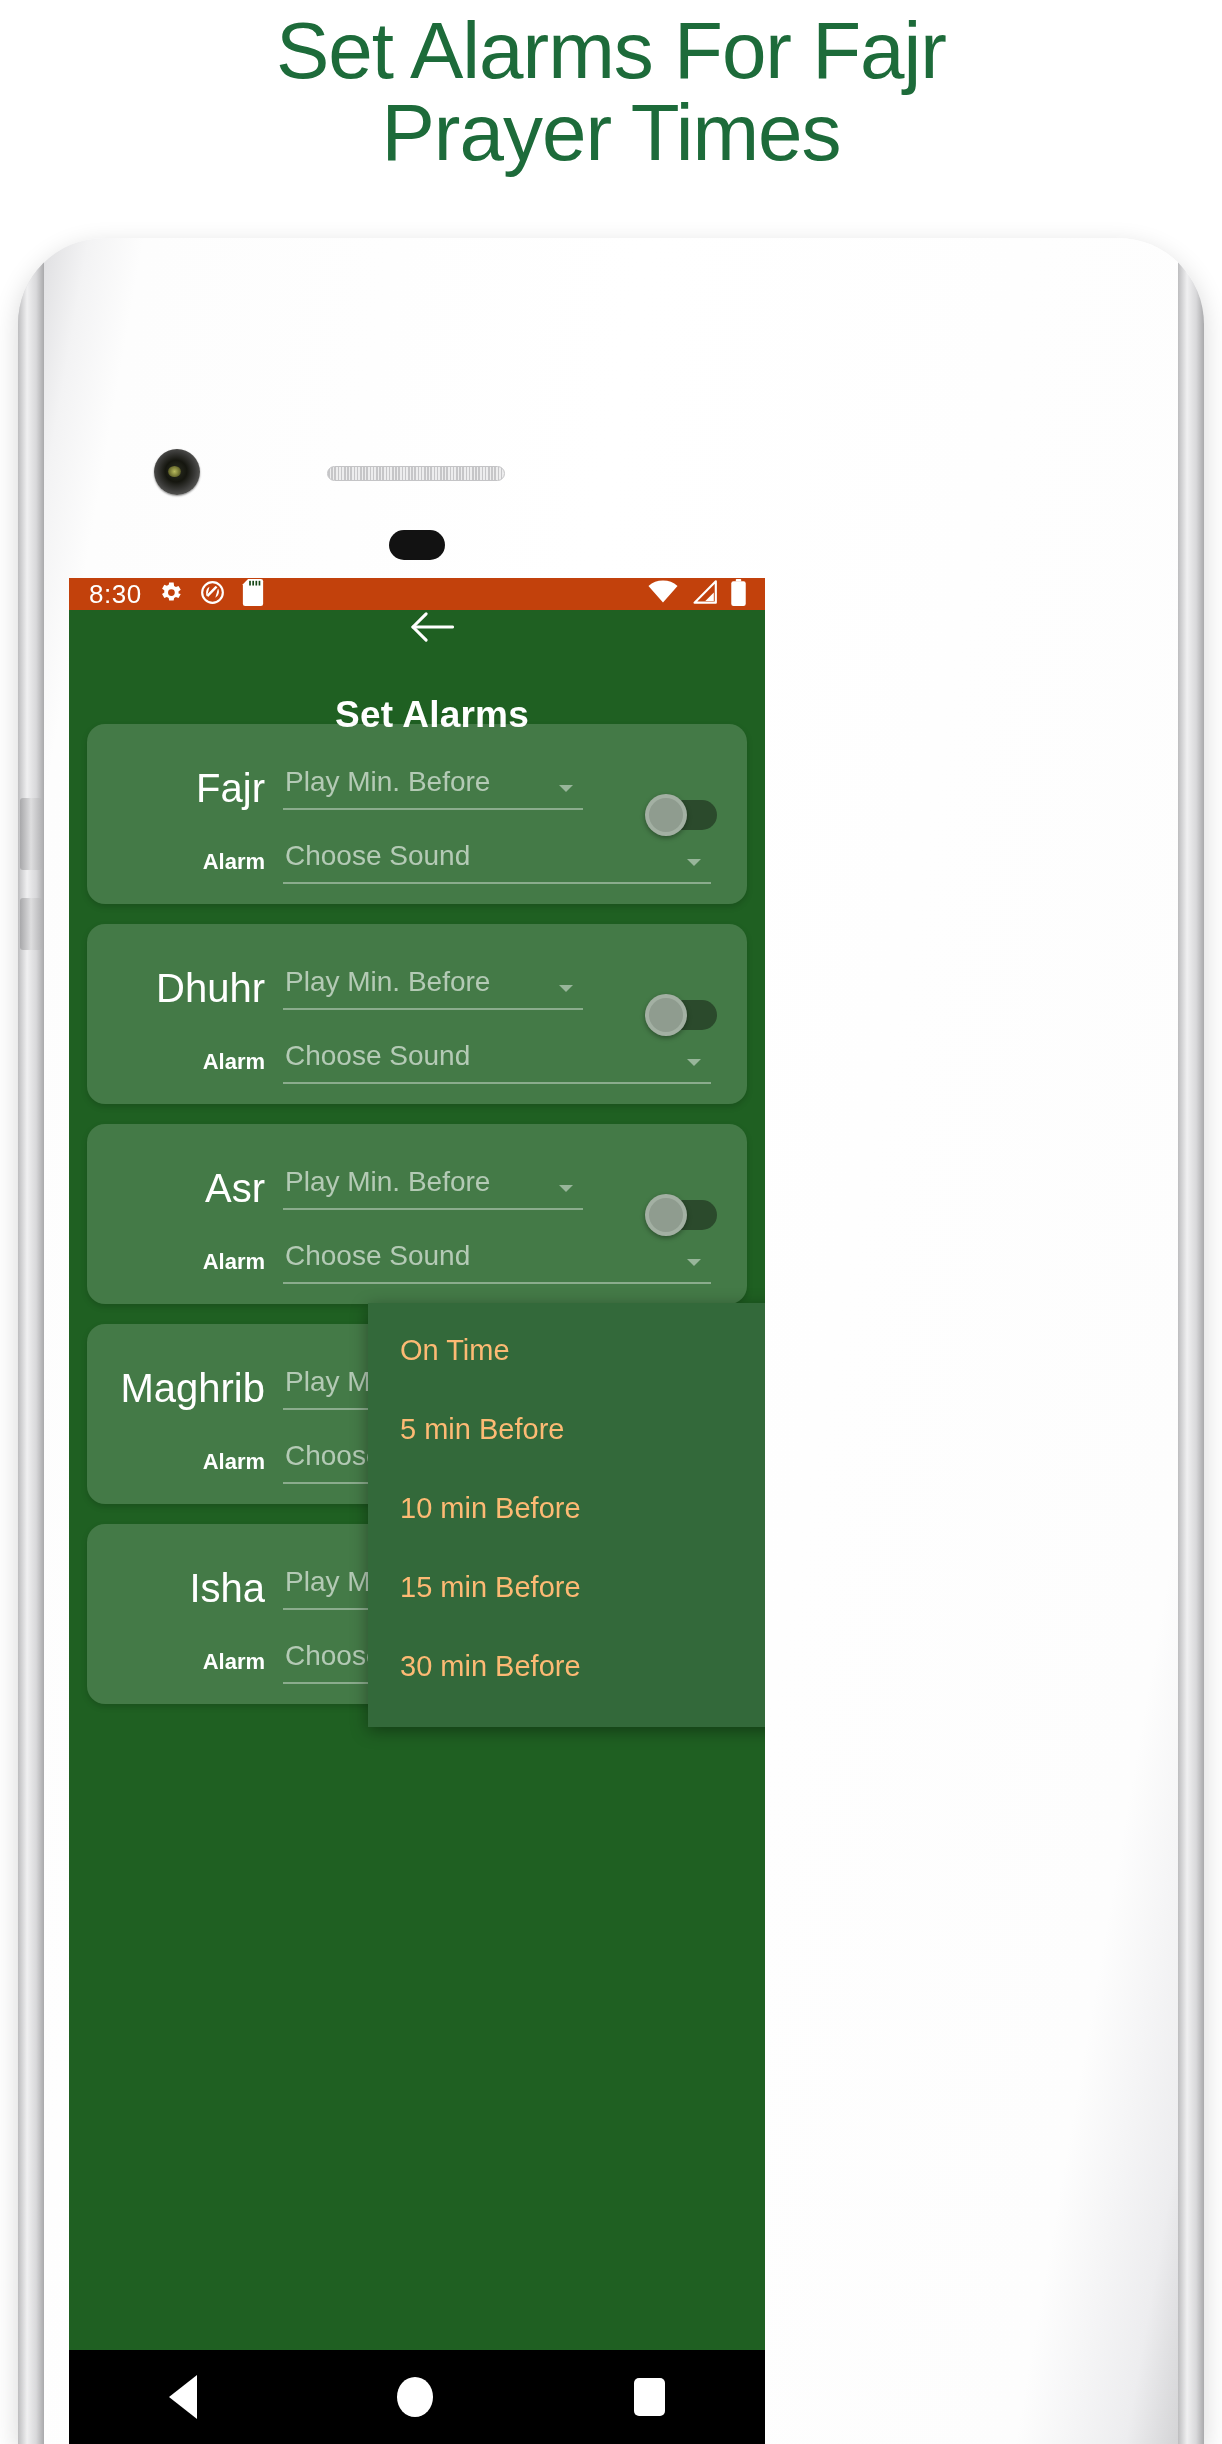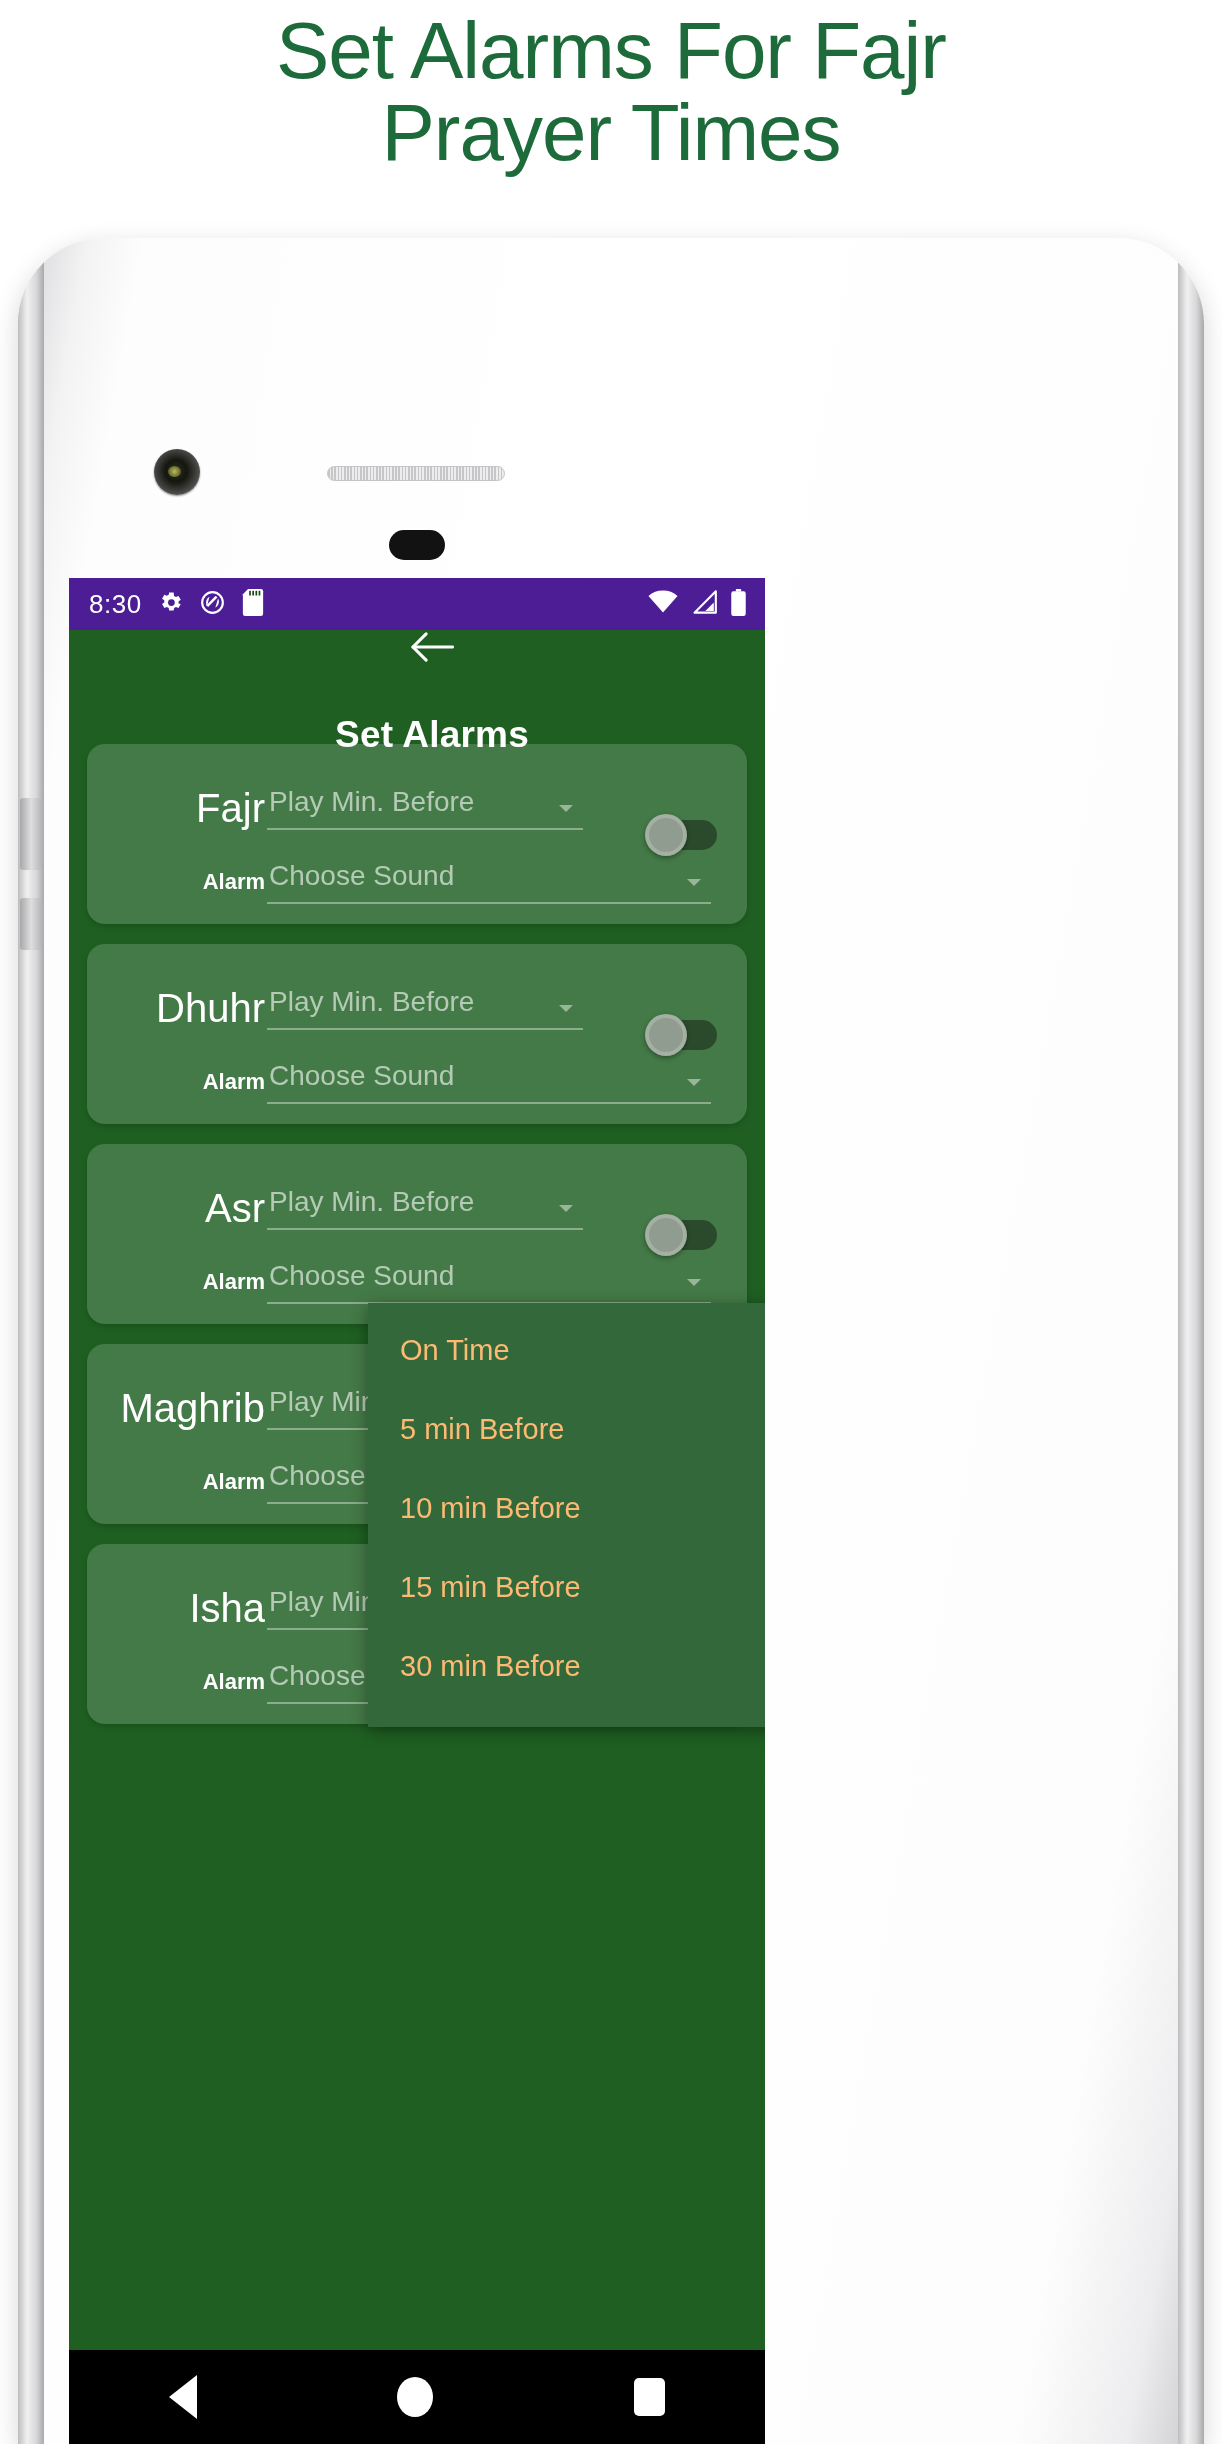--- a/index.html
+++ b/index.html
@@ -77,22 +77,22 @@
   .screen {
     position: absolute;
     left: 51px; top: 340px;
     width: 696px; height: 1866px;
     background: #1f6022;
     overflow: hidden;
   }
 
   
   .statusbar {
-    position: relative; height: 52px;
-    background: #4c1d95;
+    position: relative; height: 32px;
+    background: #c2410c;
     display: flex; align-items: center;
     padding: 0 18px 0 20px;
   }
   .sb-left { display:flex; align-items:center; gap:15px; }
   .sb-time { color:#fff; font-size:26px; font-weight:400; letter-spacing:0.5px; }
   .sb-right { margin-left:auto; display:flex; align-items:center; gap:13px; }
   .ic { display:block; }
 
   
   .appbar {
@@ -109,21 +109,21 @@
     position: relative;
     background: rgba(255,255,255,0.17);
     border-radius: 18px;
     margin-top: 20px;
     height: 180px;
     box-shadow: 0 3px 6px rgba(0,0,0,0.16);
     display: flex; align-items: center;
   }
   .card-fields { flex: 1; padding: 0 2px 0 0; }
   .field-row {
-    display: flex; align-items: center; gap: 2px;
+    display: flex; align-items: center; gap: 18px;
     height: 62px;
   }
   .field-row.top { margin-top: 22px; }
   .field-row.bottom { margin-top: 12px; }
   .prayer-name {
     width: 178px; text-align: right;
     color: #ffffff; font-size: 40px; font-weight: 400;
     white-space: nowrap;
   }
   .alarm-label {

